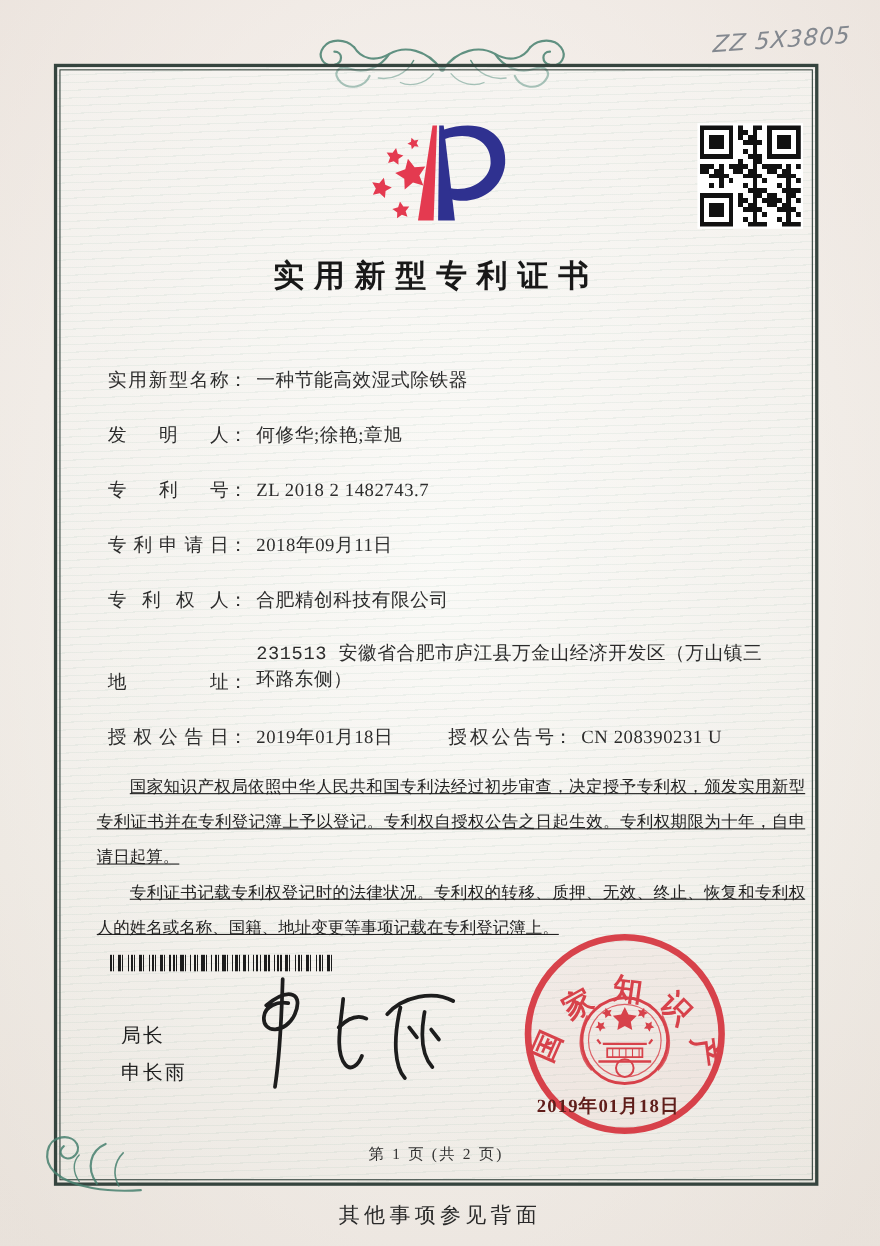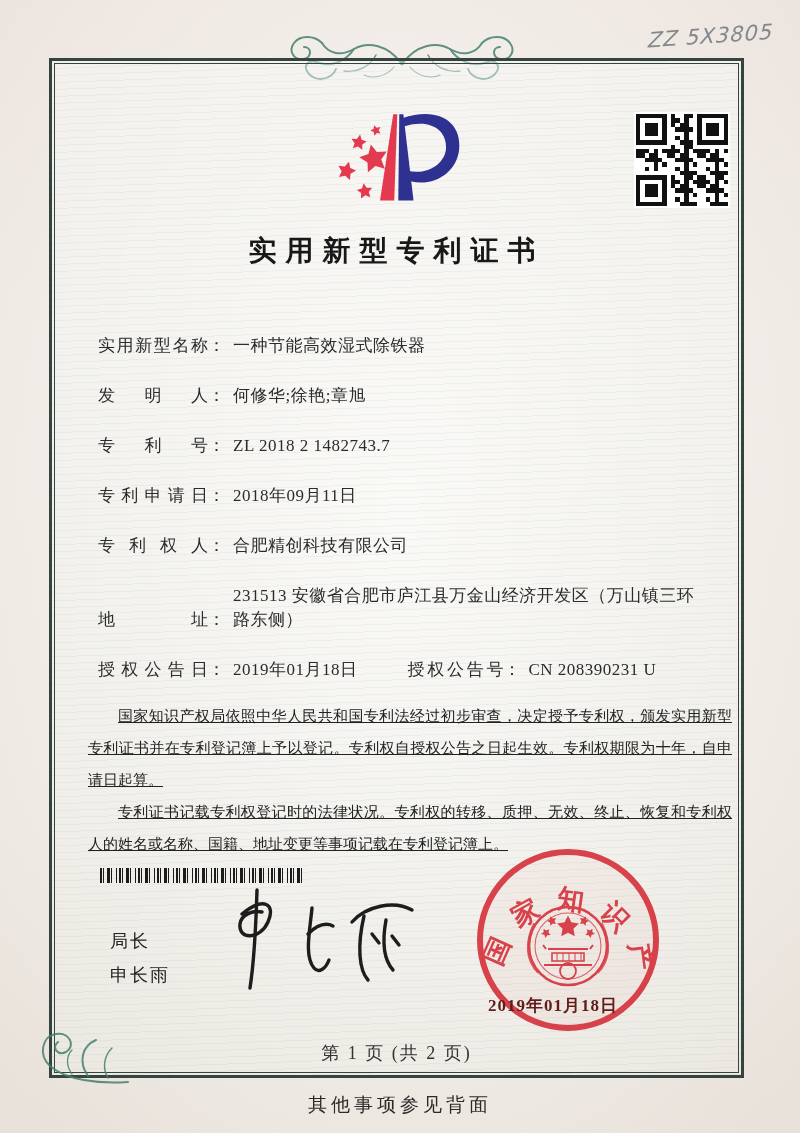--- a/index.html
+++ b/index.html
@@ -41,21 +41,21 @@
   }
   
   .fields{left:98px;top:334px;width:636px;font-size:17px;color:#2c2c2c;}
   .row{display:flex;align-items:flex-end;line-height:24px;margin-bottom:26px;}
   .lab{
     display:inline-block;width:110px;flex:none;
     text-align:justify;text-align-last:justify;
   }
   .colon{flex:none;margin-right:8px;}
   .val{letter-spacing:.5px;}
-  .val.wrap{max-width:470px;}
+  .val.wrap{max-width:470px;font-family:Liberation Mono, monospace;}
   .pair2{display:flex;margin-left:50px;}
   .pair2 .lab{width:96px;}
   
   .bodytext{
     left:88px;top:700px;width:644px;
     font-size:15px;line-height:32px;text-align:justify;color:#222;text-decoration:underline;
   }
   .bodytext p{margin:0;text-indent:2em;}
   
   .barcode{
@@ -70,21 +70,21 @@
   
   .signer{left:110px;top:924px;font-size:18px;letter-spacing:2px;line-height:34px;color:#222;}
   .sig{left:212px;top:884px;width:220px;height:112px;}
   
   .seal{left:472px;top:843px;width:192px;height:192px;opacity:.93;}
   .seal-date{
     left:488px;top:994px;width:170px;
     font-size:17px;letter-spacing:1px;color:#5f1d1a;font-weight:600;
   }
   
-  .page-num{left:49px;top:1041px;width:695px;text-align:center;font-size:18px;letter-spacing:2px;color:#333;}
+  .page-num{left:49px;top:1041px;width:695px;text-align:center;font-size:14px;letter-spacing:2px;color:#333;}
   .back-note{left:0;top:1092px;width:800px;text-align:center;font-size:19px;letter-spacing:4px;color:#2a2a2a;}
   
   .flourish-top{left:276px;top:33px;width:252px;height:52px;}
   .flourish-corner{left:36px;top:1026px;width:96px;height:62px;}
   svg{display:block;}
 </style>
 </head>
 <body>
 
 <div class="photo">

